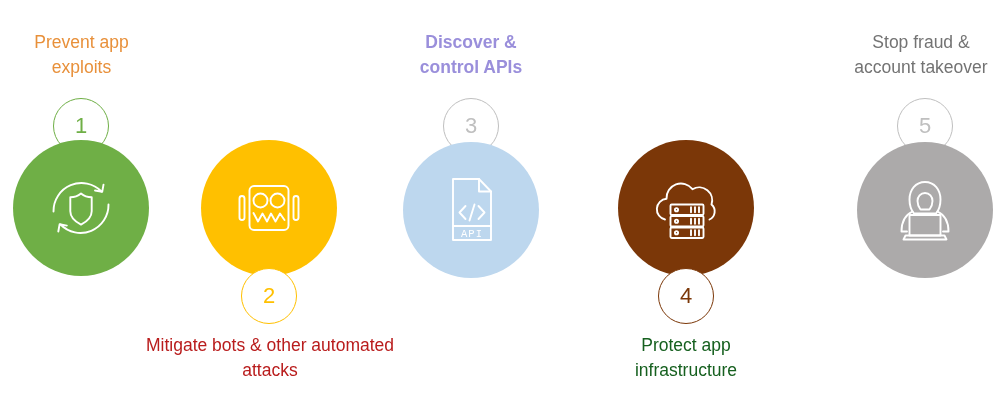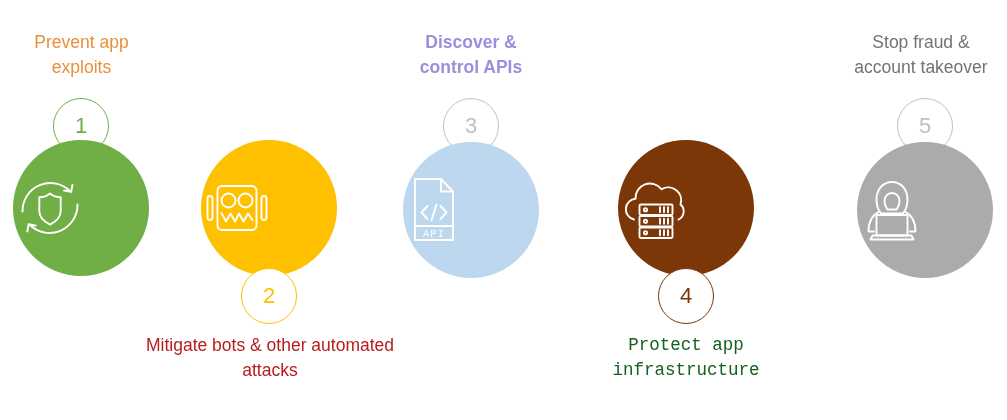--- a/index.html
+++ b/index.html
@@ -28,21 +28,21 @@
     height: 420px;
     padding-left: 32px;
   }
 
   
   .disc {
     position: absolute;
     border-radius: 50%;
     display: flex;
     align-items: center;
-    justify-content: flex-start;
+    justify-content: center;
   }
   .disc svg {
     display: block;
     overflow: visible;
   }
 
   
   .badge {
     position: absolute;
     width: 56px;
@@ -179,21 +179,21 @@
           <line x1="46" y1="56.2" x2="46" y2="61.2"></line>
           <line x1="50" y1="56.2" x2="50" y2="61.2"></line>
         </svg>
       </span>
     </div>
 
     <div class="badge" style="left:62px; top:268px; border-color:#7B3708; color:#7B3708;">
       <span>4</span>
     </div>
 
-    <div class="caption" style="left:0px; top:333px; width:180px; color:#16601F;font-family:Liberation Mono, monospace;">Protect app
+    <div class="caption" style="left:0px; top:333px; width:180px; color:#16601F;">Protect app
 infrastructure</div>
   </div>
 
   <div class="pillar" style="left:835px; width:172px;">
     <div class="caption" style="left:0px; top:30px; width:172px; color:#737373;">Stop fraud &amp;
 account takeover</div>
 
     <div class="badge" style="left:62px; top:98px; border-color:#BFBFBF; color:#BFBFBF;">
       <span>5</span>
     </div>

